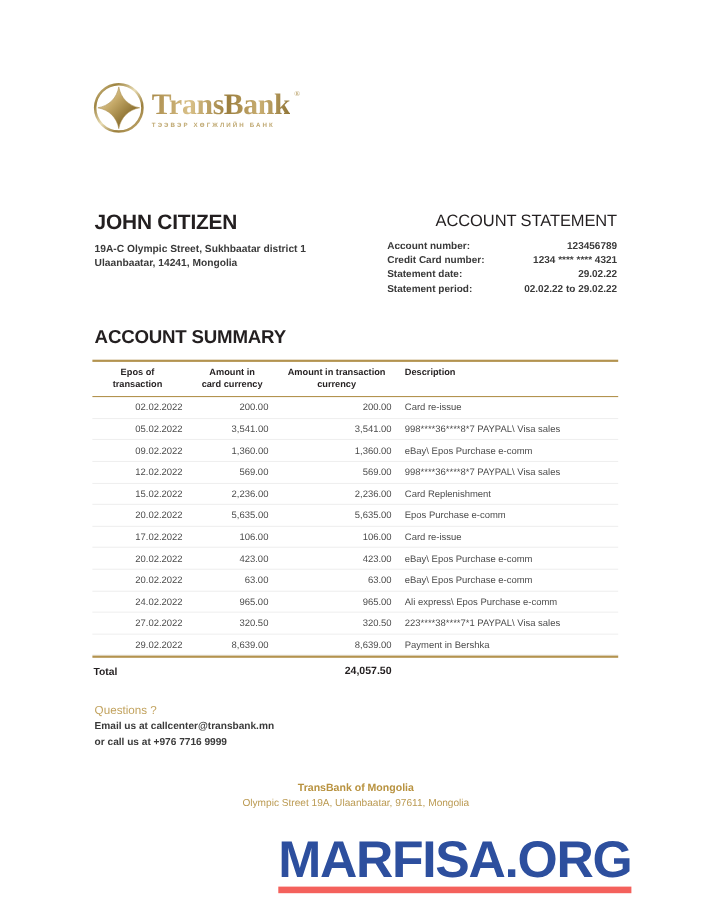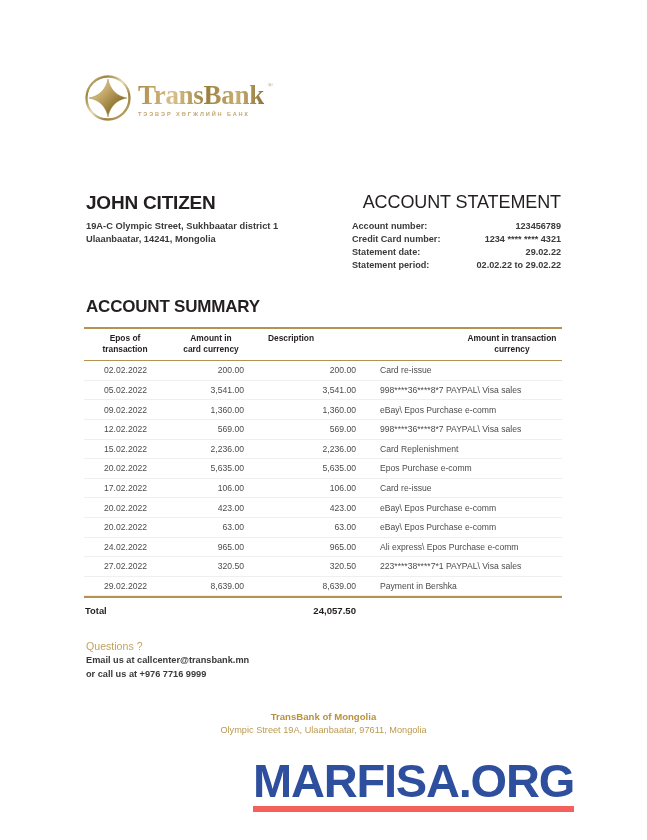--- a/index.html
+++ b/index.html
@@ -73,21 +73,21 @@
   .customer-addr {
     font-size: 9.3px;
     font-weight: bold;
     color: #3a3a3a;
     line-height: 1.42;
     margin-top: 6px;
   }
 
   .statement-block { position: absolute; left: 352px; top: 193px; width: 209px; }
   .statement-title {
-    font-size: 18px;
+    font-size: 15px;
     color: #231f20;
     text-align: right;
     letter-spacing: -0.1px;
     line-height: 1.1;
   }
   .statement-rows { margin-top: 7px; }
   .st-row {
     display: flex;
     justify-content: space-between;
     font-size: 9.1px;
@@ -137,24 +137,24 @@
     display: flex;
     align-items: center;
     height: 19.6px;
     border-bottom: 1px solid #efefef;
   }
   .td {
     font-size: 8.6px;
     color: #4c4c4c;
     line-height: 1.2;
   }
-  .td.col-date { text-align: center; padding-left: 1px; }
+  .td.col-date { text-align: right; padding-left: 1px; }
   .td.col-card { text-align: right; padding-right: 12px; }
   .td.col-txn  { text-align: right; padding-right: 0px; }
-  .td.col-desc { text-align: left; padding-left: 24px; white-space: nowrap; }
+  .td.col-desc { text-align: left; padding-left: 12px; white-space: nowrap; }
 
   .total-row {
     display: flex;
     align-items: center;
     height: 24px;
   }
   .total-label {
     width: 82px;
     font-size: 9.4px;
     font-weight: bold;
@@ -303,26 +303,26 @@
 
     <div class="thead">
       <div class="th col-date">
         <div>Epos of</div>
         <div>transaction</div>
       </div>
       <div class="th col-card">
         <div>Amount in</div>
         <div>card currency</div>
       </div>
-      <div class="th col-desc">
-        <div>Description</div>
-      </div>
       <div class="th col-txn">
         <div>Amount in transaction</div>
         <div>currency</div>
+      </div>
+      <div class="th col-desc">
+        <div>Description</div>
       </div>
     </div>
 
     <div class="rule-gold-thin"></div>
 
     <div id="rows-container">
         <div class="trow">
           <div class="td col-date">02.02.2022</div>
           <div class="td col-card">200.00</div>
           <div class="td col-txn">200.00</div>

